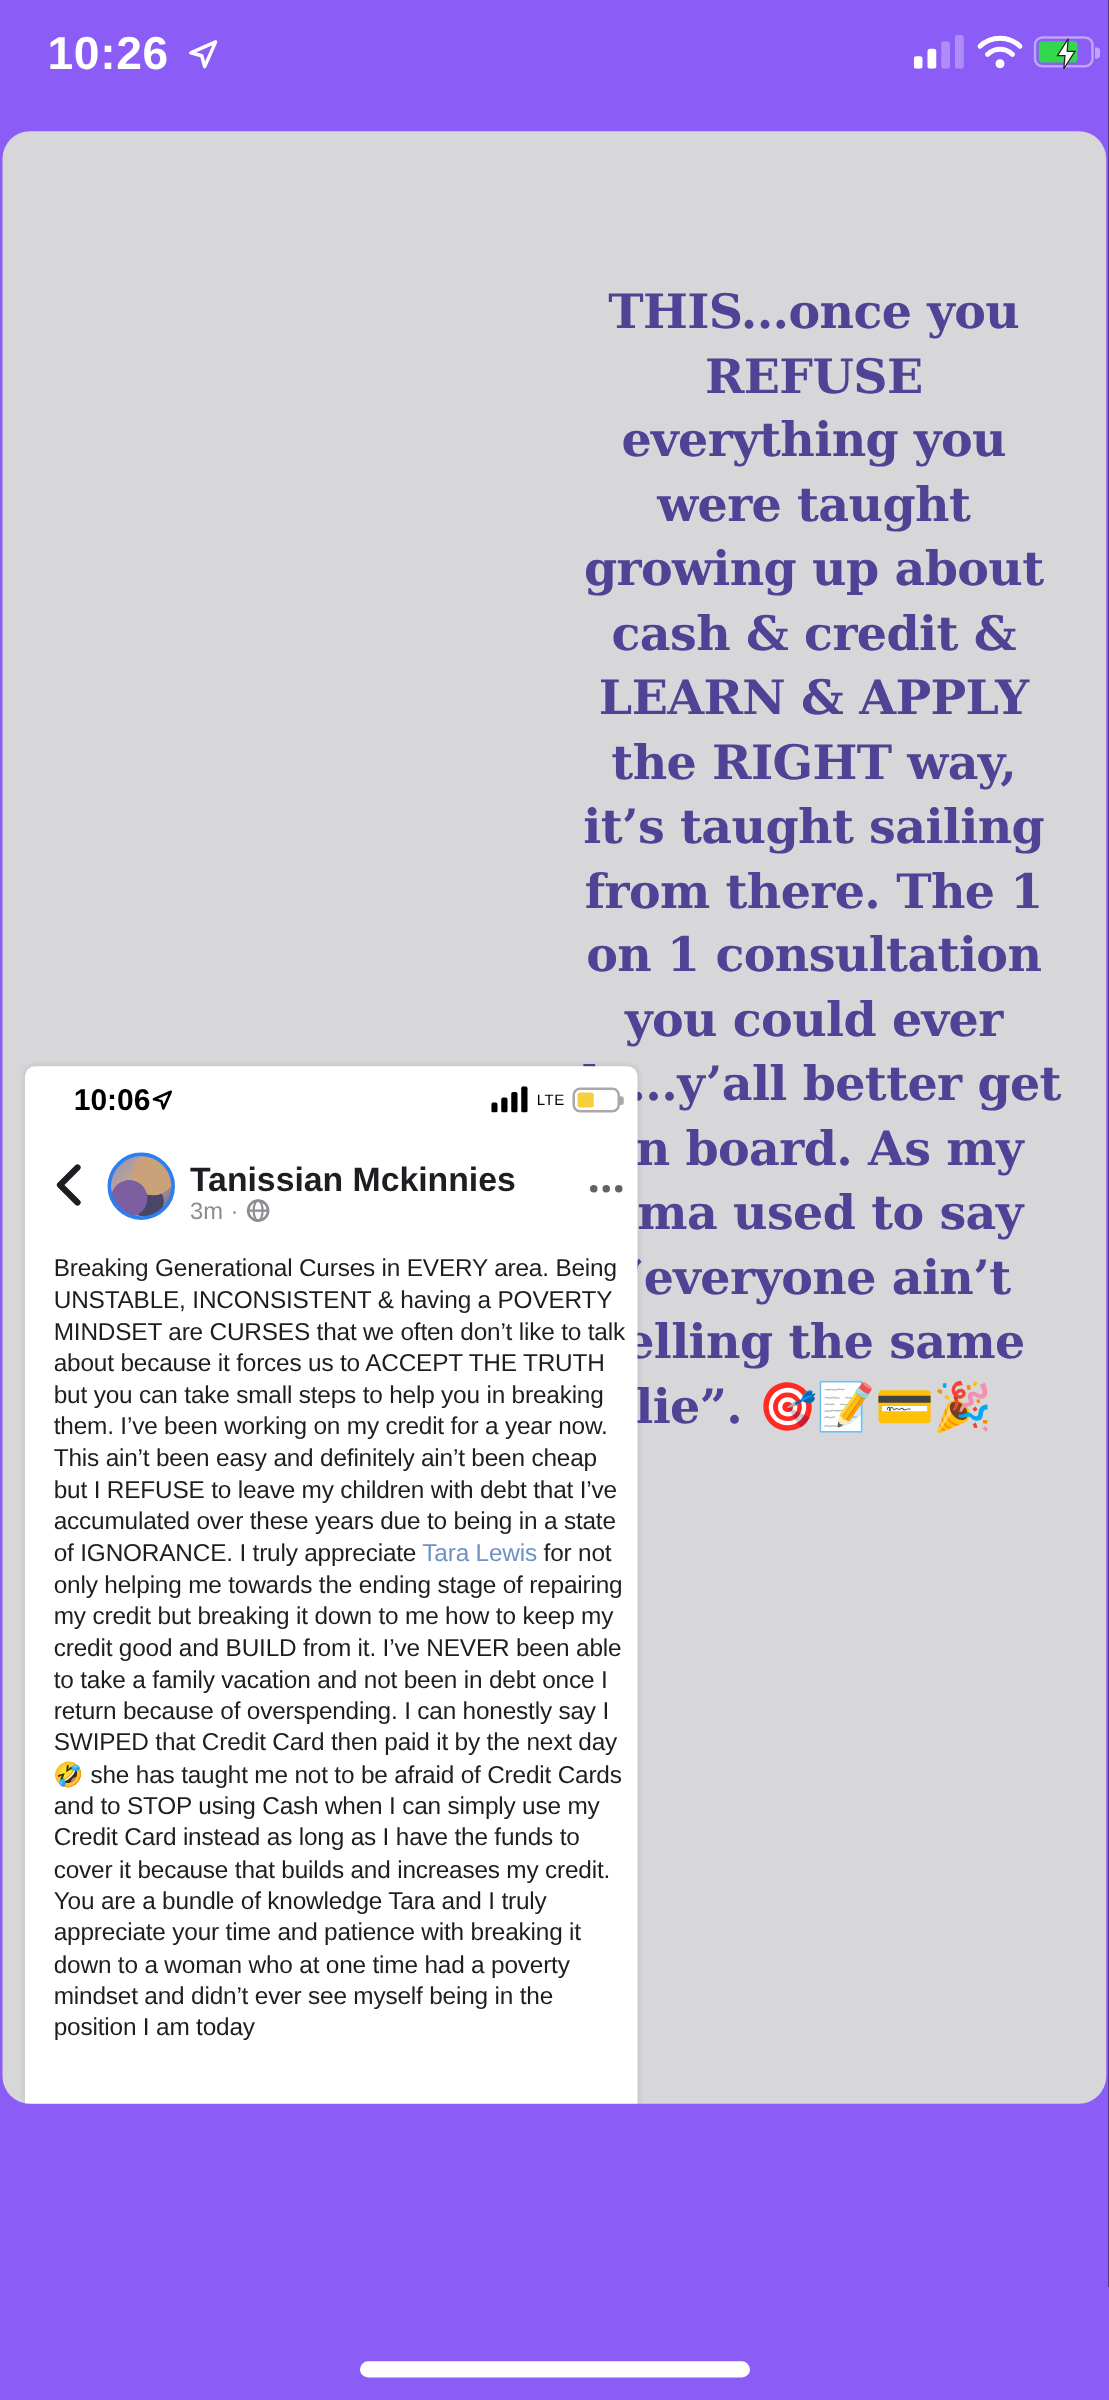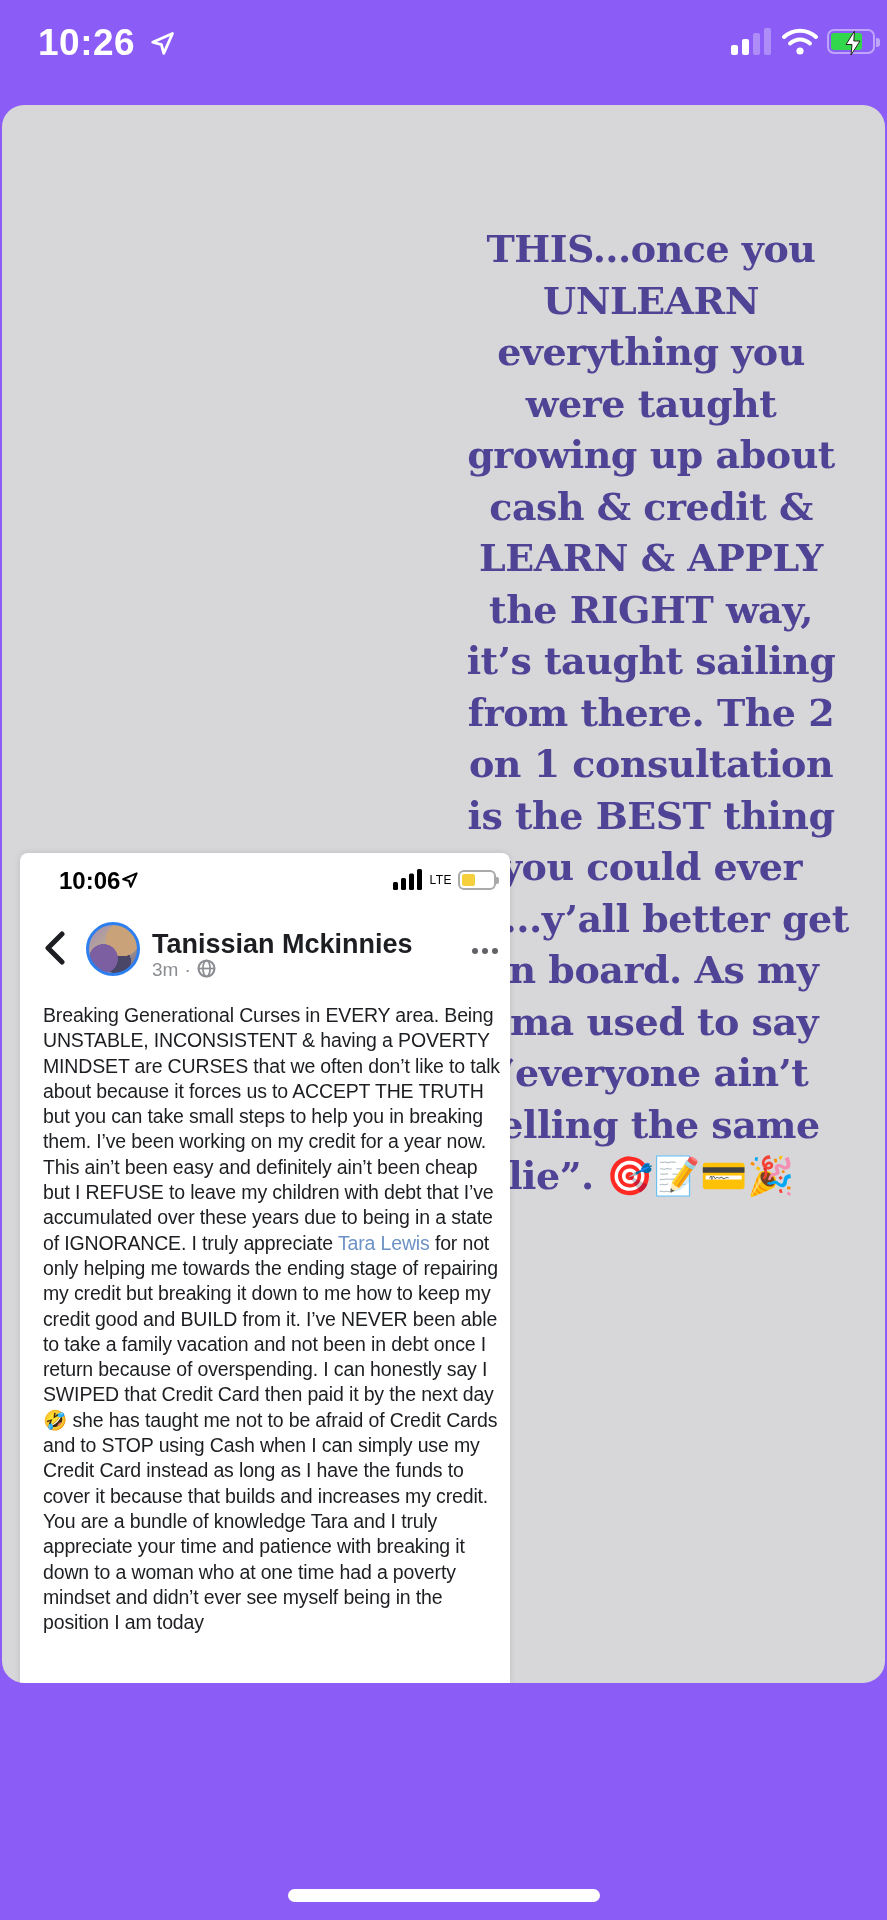--- a/index.html
+++ b/index.html
@@ -134,31 +134,30 @@
           <path d="M13.5 1 L5 14.5 L11 14.5 L10 25 L19 11 L12.8 11 Z" fill="#fff" stroke="#222" stroke-width="1"></path>
         </svg>
       </div>
     </div>
   </div>
 
   <div class="story-canvas">
 
     <div class="caption">
         <div>THIS...once you</div>
-        <div>UNLEARN</div>
+        <div>REFUSE</div>
         <div>everything you</div>
         <div>were taught</div>
         <div>growing up about</div>
         <div>cash &amp; credit &amp;</div>
         <div>LEARN &amp; APPLY</div>
         <div>the RIGHT way,</div>
         <div>it’s taught sailing</div>
-        <div>from there. The 2</div>
+        <div>from there. The 1</div>
         <div>on 1 consultation</div>
-        <div>is the BEST thing</div>
         <div>you could ever</div>
         <div>do...y’all better get</div>
         <div>on board. As my</div>
         <div>gma used to say</div>
         <div>“everyone ain’t</div>
         <div>telling the same</div>
         <div>lie”. 🎯📝💳🎉</div>
       </div>
 
     <div class="fb-shot">

